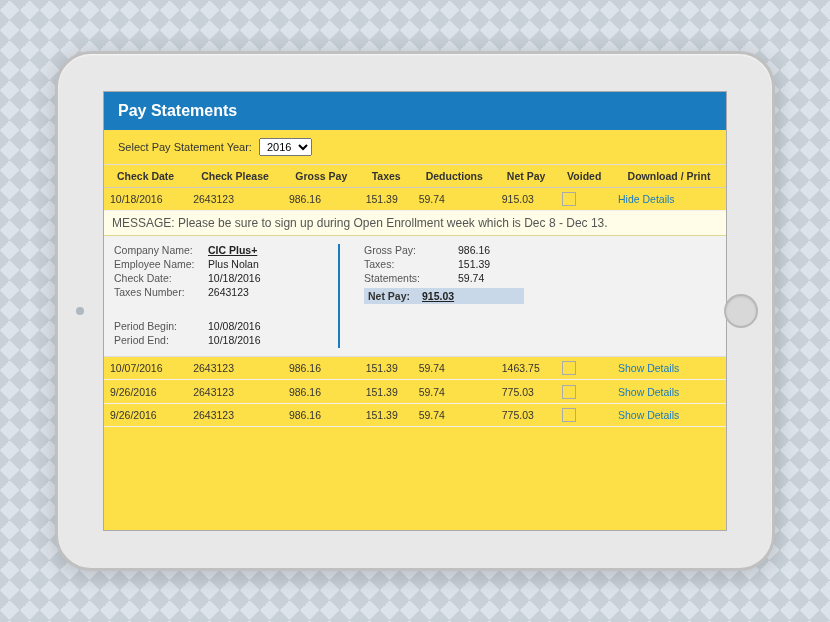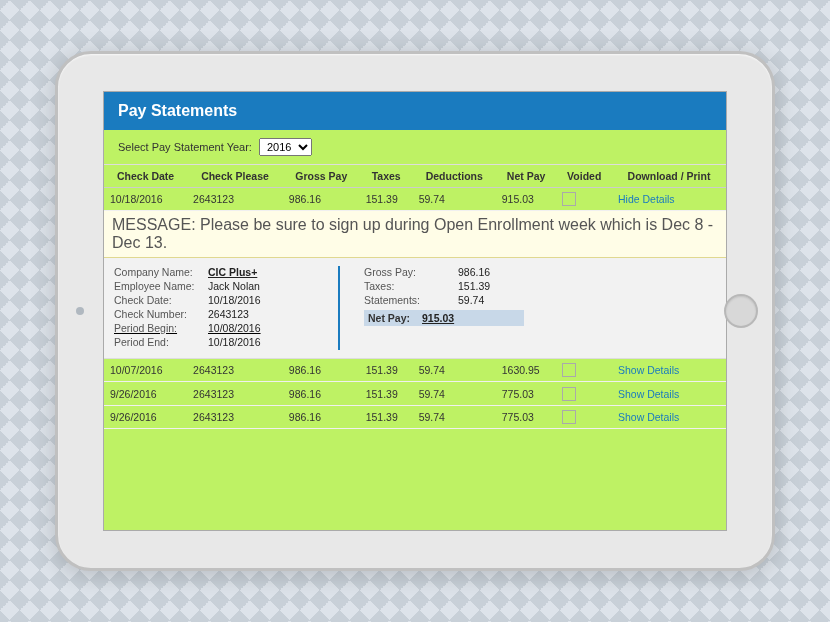--- a/index.html
+++ b/index.html
@@ -78,21 +78,21 @@
       color: #fff;
       padding: 10px 14px;
       font-size: 16px;
       font-weight: bold;
     }
 
     
     .screen-content {
       flex: 1;
       overflow-y: auto;
-      background: #bef264;
+      background: #fde047;
     }
 
     .year-selector {
       padding: 8px 14px;
       border-bottom: 1px solid #ddd;
       font-size: 11px;
       color: #333;
     }
 
     .year-selector select {
@@ -138,21 +138,21 @@
       border: 1px solid #aaa;
       display: inline-block;
       vertical-align: middle;
     }
 
     
     .message-row td {
       background: #fffde7;
       color: #555;
       padding: 5px 8px;
-      font-size: 16px;
+      font-size: 12px;
       border-top: 1px solid #e0d890;
       border-bottom: 1px solid #e0d890;
     }
 
     
     .detail-row td {
       padding: 0;
     }
 
     .detail-box {
@@ -265,31 +265,31 @@
           <tr class="detail-row">
             <td colspan="8">
               <div class="detail-box">
                 <div class="detail-left">
                   <div class="detail-row-item">
                     <span class="detail-label">Company Name:</span>
                     <span class="detail-bold">CIC Plus+</span>
                   </div>
                   <div class="detail-row-item">
                     <span class="detail-label">Employee Name:</span>
-                    <span class="detail-value">Jack Nolan</span>
+                    <span class="detail-value">Plus Nolan</span>
                   </div>
                   <div class="detail-row-item" style="align-items:flex-end;">
                     <span class="detail-label">Check Date:</span>
                     <span class="detail-value">10/18/2016</span>
                   </div>
                   <div class="detail-row-item">
-                    <span class="detail-label">Check Number:</span>
+                    <span class="detail-label">Taxes Number:</span>
                     <span class="detail-value">2643123</span>
                   </div>
-                  <div class="detail-row-item" style="margin-top:2px;text-decoration:underline;">
+                  <div class="detail-row-item" style="margin-top:22px;">
                     <span class="detail-label">Period Begin:</span>
                     <span class="detail-value">10/08/2016</span>
                   </div>
                   <div class="detail-row-item">
                     <span class="detail-label">Period End:</span>
                     <span class="detail-value">10/18/2016</span>
                   </div>
                 </div>
                 <div class="vert-line"></div>
                 <div class="detail-right">
@@ -313,21 +313,21 @@
               </div>
             </td>
           </tr>
 
           <tr class="data-row">
             <td>10/07/2016</td>
             <td>2643123</td>
             <td>986.16</td>
             <td>151.39</td>
             <td>59.74</td>
-            <td>1630.95</td>
+            <td>1463.75</td>
             <td><span class="checkbox-cell"></span></td>
             <td><span class="link-blue">Show Details</span></td>
           </tr>
 
           <tr class="data-row">
             <td>9/26/2016</td>
             <td>2643123</td>
             <td>986.16</td>
             <td>151.39</td>
             <td>59.74</td>

